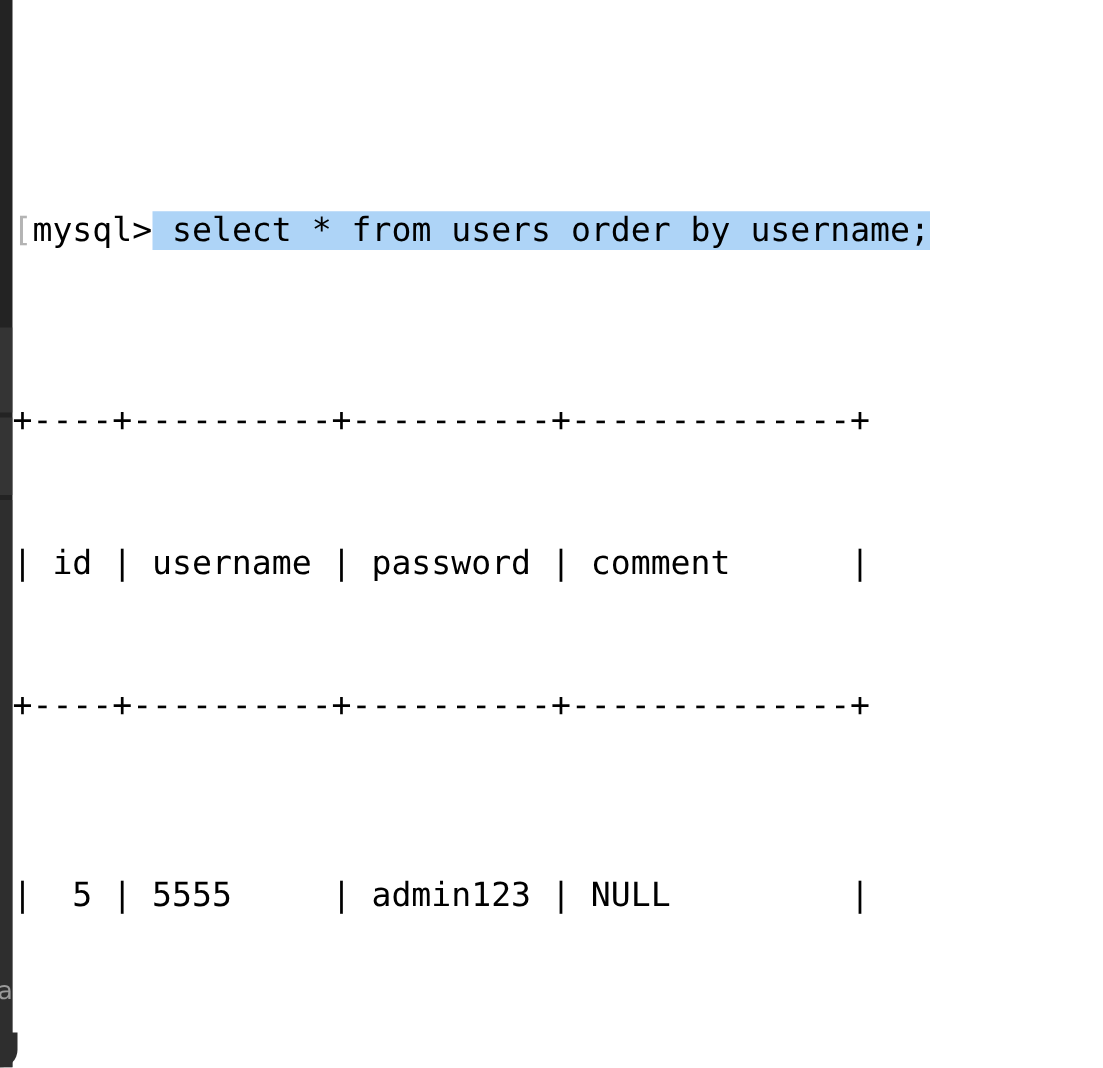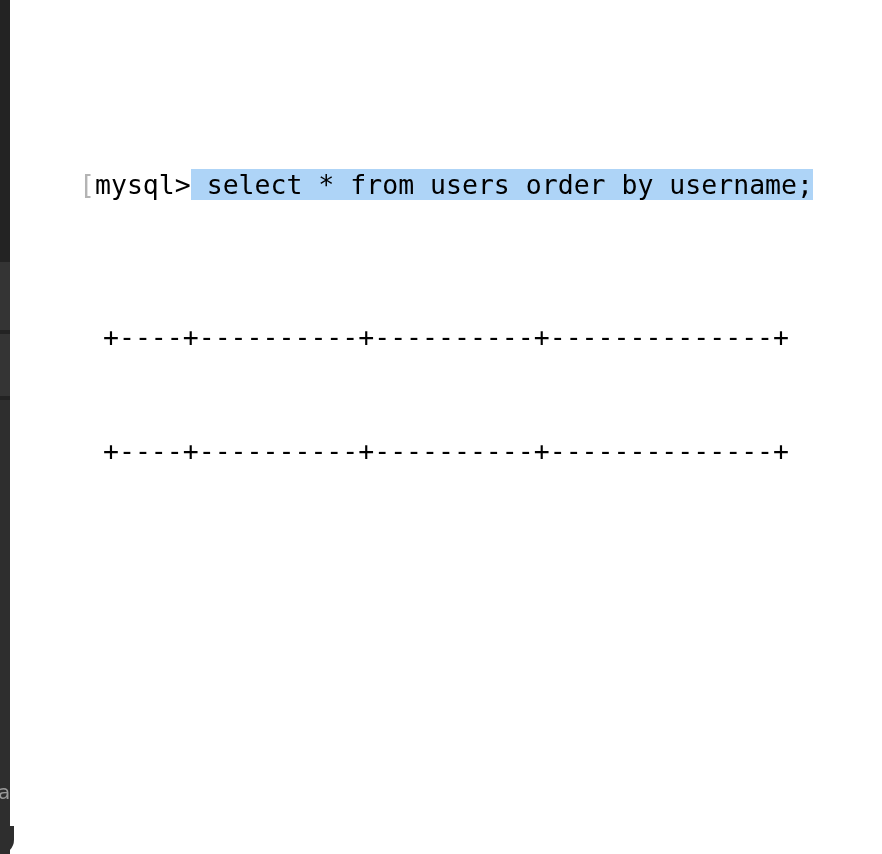--- a/index.html
+++ b/index.html
@@ -73,21 +73,20 @@
     width: 872px;
     height: 834px;
     padding: 14px 0 0 0;
     box-sizing: border-box;
     font-family: "DejaVu Sans Mono", "Liberation Mono", monospace;
     font-size: 26.5px;
     line-height: 38px;
     letter-spacing: 0px;
     color: #000000;
     white-space: pre;
-    text-align: center;
     -webkit-font-smoothing: antialiased;
   }
   .line {
     height: 38px;
     white-space: pre;
   }
 
   .bracket {
     color: #b4b4b4;
   }
@@ -111,22 +110,24 @@
   </div>
   <div id="gutter-round-inner"></div>
   <div id="gutter-glyph">a</div>
 
   <div id="term">
 
     
     <div class="line"><span class="bracket">[</span><span class="prompt">mysql&gt;</span><span class="sel"> select * from users order by username;</span></div>
 
     <div class="line">+----+----------+----------+--------------+</div>
+    <div class="line">| id | username | password | comment      |</div>
     <div class="line">+----+----------+----------+--------------+</div>
 
+    <div class="line">|  5 | 5555     | admin123 | NULL         |</div>
     
     
     
 
     
     
 
     
 
     

